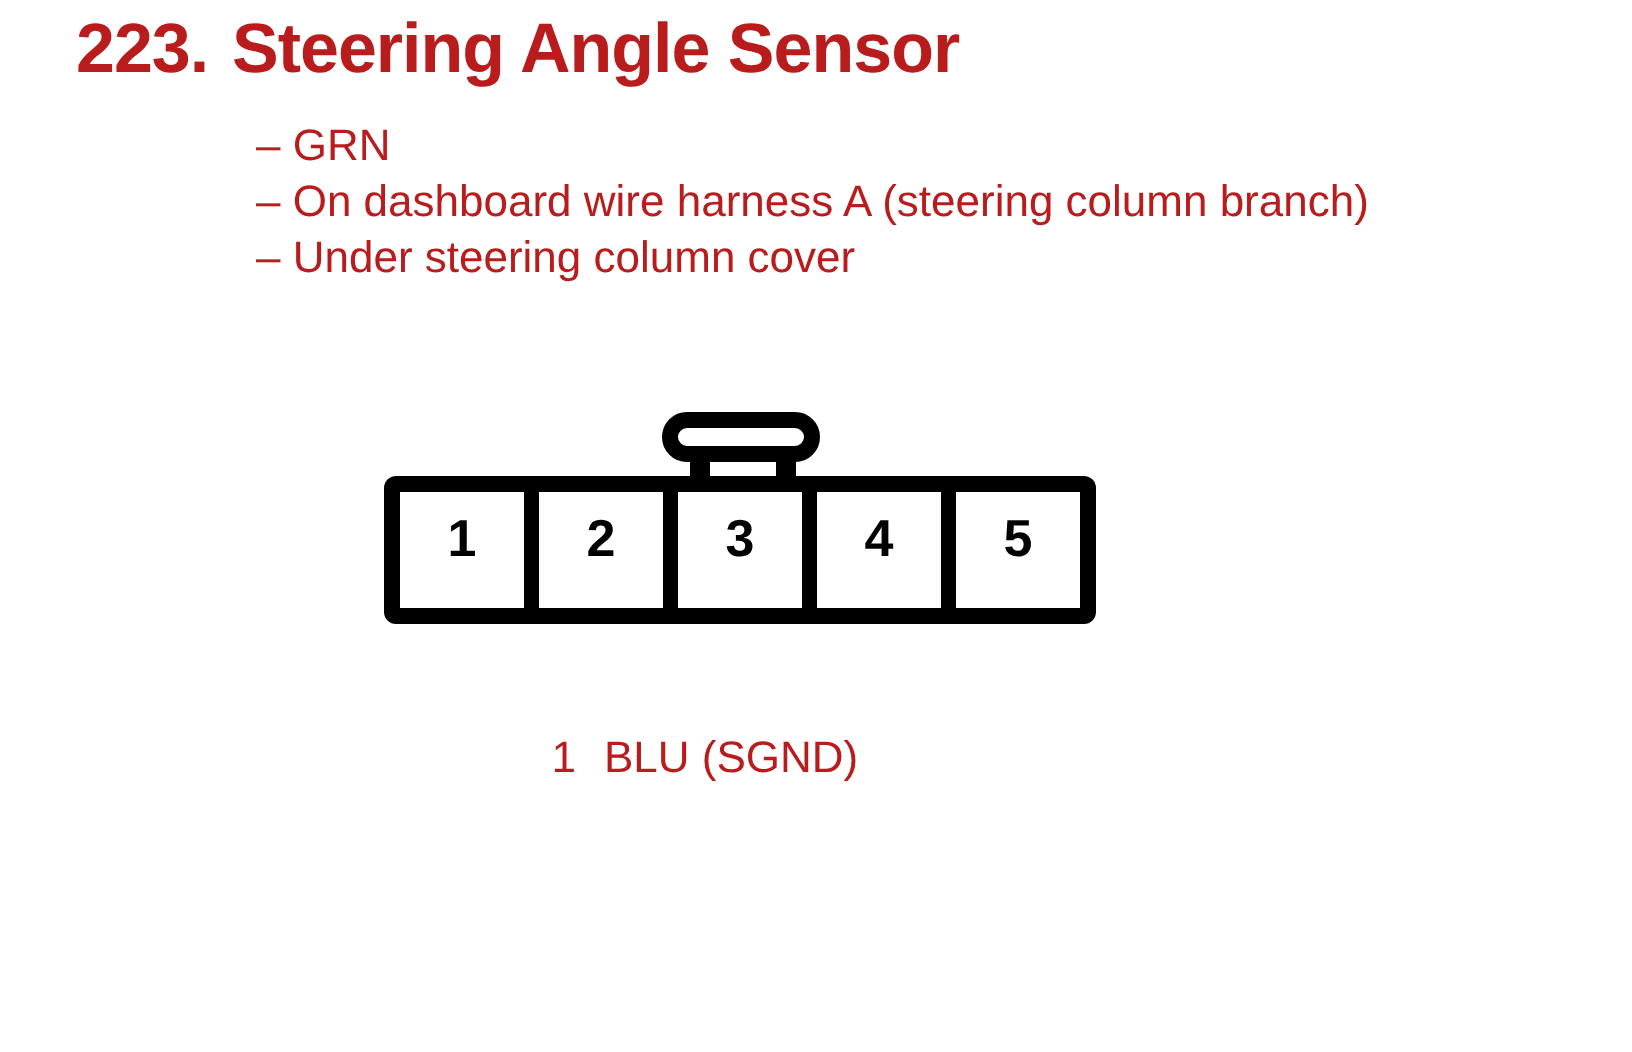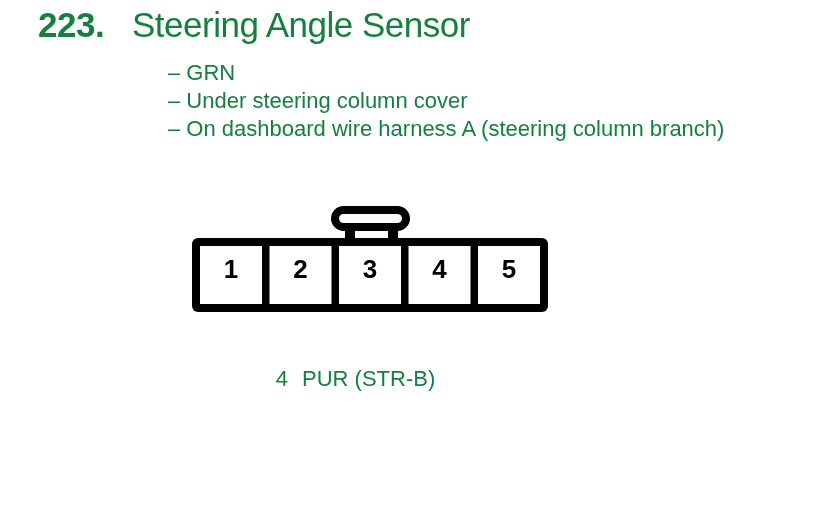--- a/index.html
+++ b/index.html
@@ -5,47 +5,46 @@
   html, body {
     margin: 0;
     padding: 0;
     background: #ffffff;
   }
   .page {
     position: relative;
     width: 816px;
     height: 526px;
     background: #ffffff;
-    color: #15803d;
+    color: #b91c1c;
     font-family: "Liberation Sans", "DejaVu Sans", sans-serif;
     overflow: hidden;
   }
   .section-number {
     position: absolute;
     left: 38px;
     top: 5px;
     font-size: 35px;
     font-weight: bold;
     letter-spacing: -0.5px;
     white-space: nowrap;
   }
   .section-title {
     position: absolute;
-    left: 132px;
+    left: 116px;
     top: 5px;
     font-size: 35px;
-    font-weight: normal;
+    font-weight: bold;
     letter-spacing: -0.5px;
     white-space: nowrap;
   }
   .notes {
     position: absolute;
     left: 128px;
     top: 59px;
-    margin-left: 40px;
   }
   .note-line {
     font-size: 22px;
     line-height: 28px;
     white-space: nowrap;
   }
   .connector-figure {
     position: absolute;
     left: 188px;
     top: 198px;
@@ -83,22 +82,22 @@
 <body>
 
 <div class="page">
 
   <div class="section-number">223.</div>
 
   <div class="section-title">Steering Angle Sensor</div>
 
   <div class="notes">
     <div class="note-line">– GRN</div>
+    <div class="note-line">– On dashboard wire harness A (steering column branch)</div>
     <div class="note-line">– Under steering column cover</div>
-    <div class="note-line">– On dashboard wire harness A (steering column branch)</div>
   </div>
 
   <div class="connector-figure">
     <svg viewBox="0 0 370 120" xmlns="http://www.w3.org/2000/svg">
 
       <rect x="147" y="12" width="71" height="17" rx="8.5" fill="#ffffff" stroke="#000000" stroke-width="8" stroke-linejoin="round"></rect>
       <rect x="157" y="26" width="10" height="18" fill="#000000"></rect>
       <rect x="200" y="26" width="10" height="18" fill="#000000"></rect>
 
       <rect x="4" y="40" width="356" height="74" rx="6" fill="#000000"></rect>
@@ -112,17 +111,17 @@
       <text class="pin-cell-num" x="43" y="80" text-anchor="middle" fill="#000000">1</text>
       <text class="pin-cell-num" x="112.5" y="80" text-anchor="middle" fill="#000000">2</text>
       <text class="pin-cell-num" x="182" y="80" text-anchor="middle" fill="#000000">3</text>
       <text class="pin-cell-num" x="251.5" y="80" text-anchor="middle" fill="#000000">4</text>
       <text class="pin-cell-num" x="321" y="80" text-anchor="middle" fill="#000000">5</text>
     </svg>
   </div>
 
   <div class="pin-legend">
     <div class="pin-legend-row">
-      <span class="pin-legend-num">4</span><span>PUR (STR-B)</span>
+      <span class="pin-legend-num">1</span><span>BLU (SGND)</span>
     </div>
   </div>
 
 </div>
 
 </body></html>

